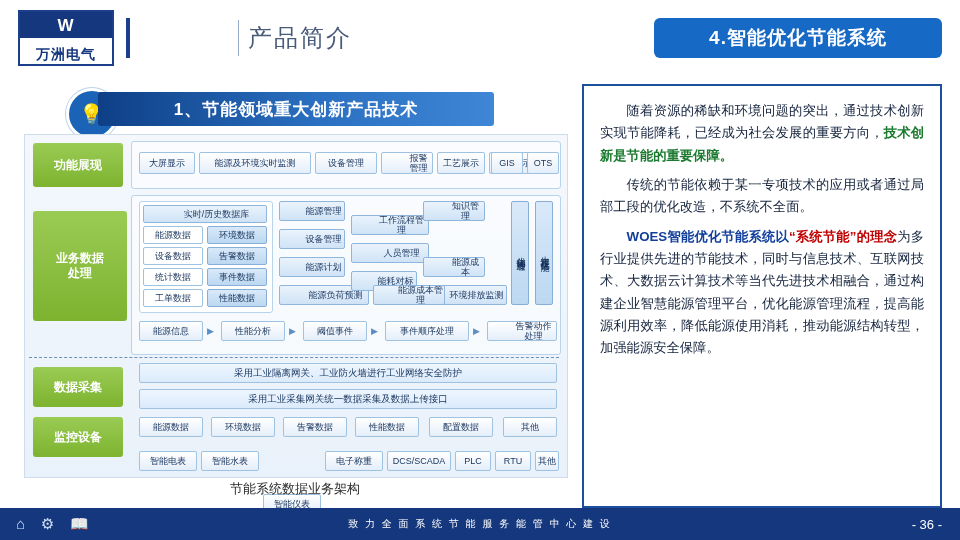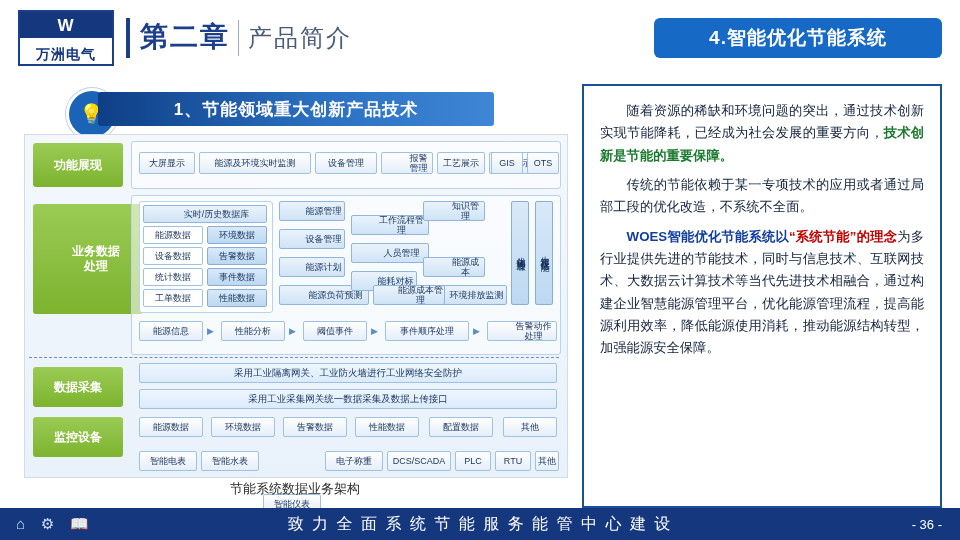--- a/index.html
+++ b/index.html
@@ -61,52 +61,51 @@
   .textpanel p{margin:0 0 7px 0;font-size:13.3px;line-height:1.68;color:#14233d;text-align:justify;}
   .indent{text-indent:2em;}
   .hl-green{color:#1a7a2e;font-weight:bold;}
   .hl-blue{color:#123f9c;font-weight:bold;}
   .hl-red{color:#c00000;font-weight:bold;}
 
   
   .footer{position:absolute;left:0;bottom:0;width:960px;height:32px;background:#15377d;
           display:flex;align-items:center;}
   .footer-icons{position:absolute;left:16px;display:flex;gap:16px;color:#cfe0f7;font-size:15px;}
-  .footer-text{position:absolute;left:0;width:960px;text-align:center;color:#ffffff;font-size:16px;letter-spacing:2px;}
+  .footer-text{position:absolute;left:0;width:960px;text-align:center;color:#ffffff;font-size:10px;letter-spacing:2px;}
   .footer-page{position:absolute;right:18px;color:#ffffff;font-size:13px;}
 </style>
 </head>
 <body>
 
 <div class="page">
 
   <div class="logo-box">
     <div class="logo-top">
       <span class="logo-mark">W</span>
     </div>
     <div class="logo-sub">Worldwide</div>
     <div class="logo-name">万洲电气</div>
   </div>
   <div class="chap-bar"></div>
-  <div class="chap-title">第二章</div>
   <div class="chap-div"></div>
   <div class="chap-sub">产品简介</div>
   <div class="sec-badge">
     <span>4.智能优化节能系统</span>
   </div>
 
   <div class="circle-icon">💡</div>
   <div class="title-bar">
     <span>1、节能领域重大创新产品技术</span>
   </div>
 
   <div class="diagram">
 
     <div class="green" style="left:8px;top:8px;width:90px;height:44px;">功能展现</div>
-    <div class="green" style="left:8px;top:69px;width:94px;height:110px;white-space:pre-line;padding-left:16px;">业务数据
+    <div class="green" style="left:8px;top:76px;width:94px;height:110px;white-space:pre-line;">业务数据
 处理</div>
     <div class="green" style="left:8px;top:232px;width:90px;height:40px;">数据采集</div>
     <div class="green" style="left:8px;top:282px;width:90px;height:40px;">监控设备</div>
 
     <div class="grp" style="left:106px;top:6px;width:428px;height:46px;"></div>
     <div class="cell blue" style="left:114px;top:17px;width:56px;height:22px;">大屏显示</div>
     <div class="cell blue" style="left:174px;top:17px;width:112px;height:22px;">能源及环境实时监测</div>
     <div class="cell blue" style="left:290px;top:17px;width:62px;height:22px;">设备管理</div>
     <div class="cell blue" style="left:356px;top:17px;width:52px;height:22px;padding-left:24px;">报警管理</div>
     <div class="cell blue" style="left:412px;top:17px;width:48px;height:22px;">工艺展示</div>

